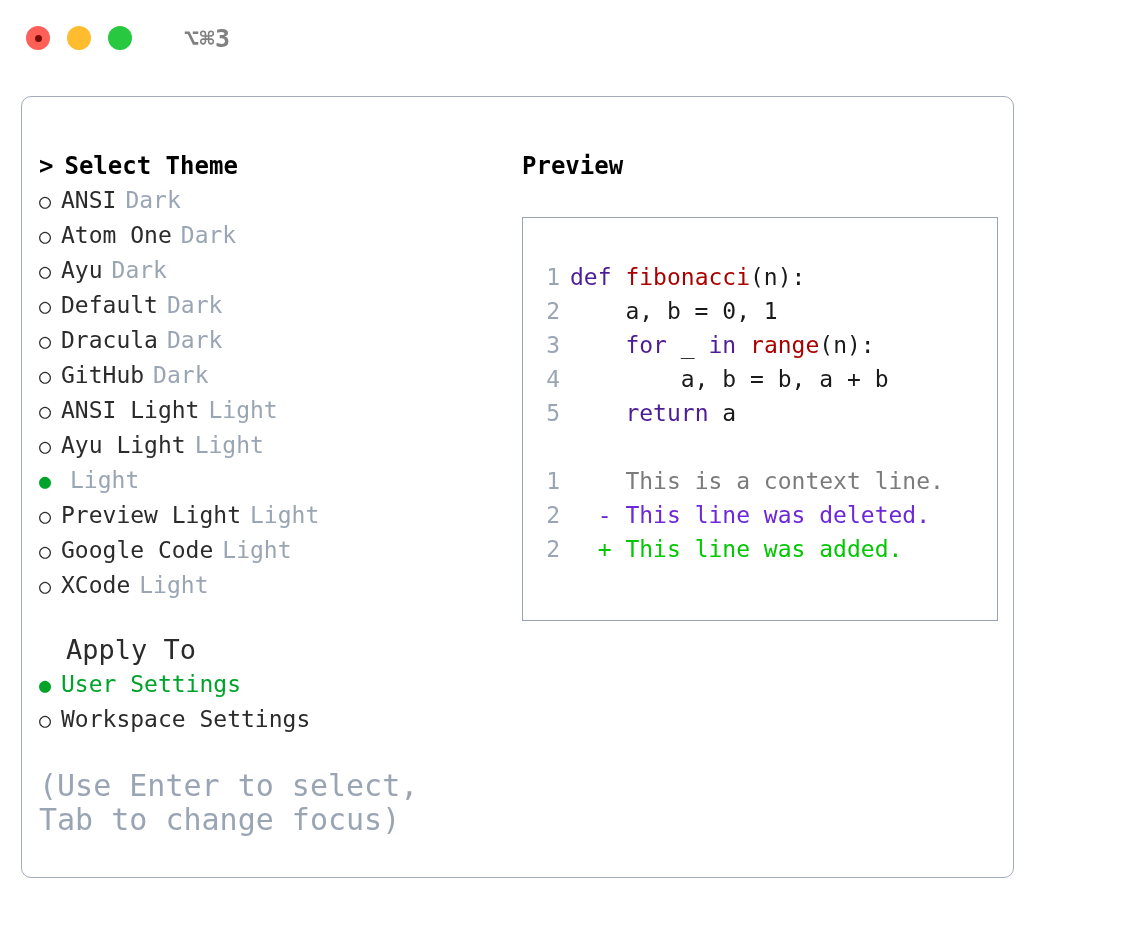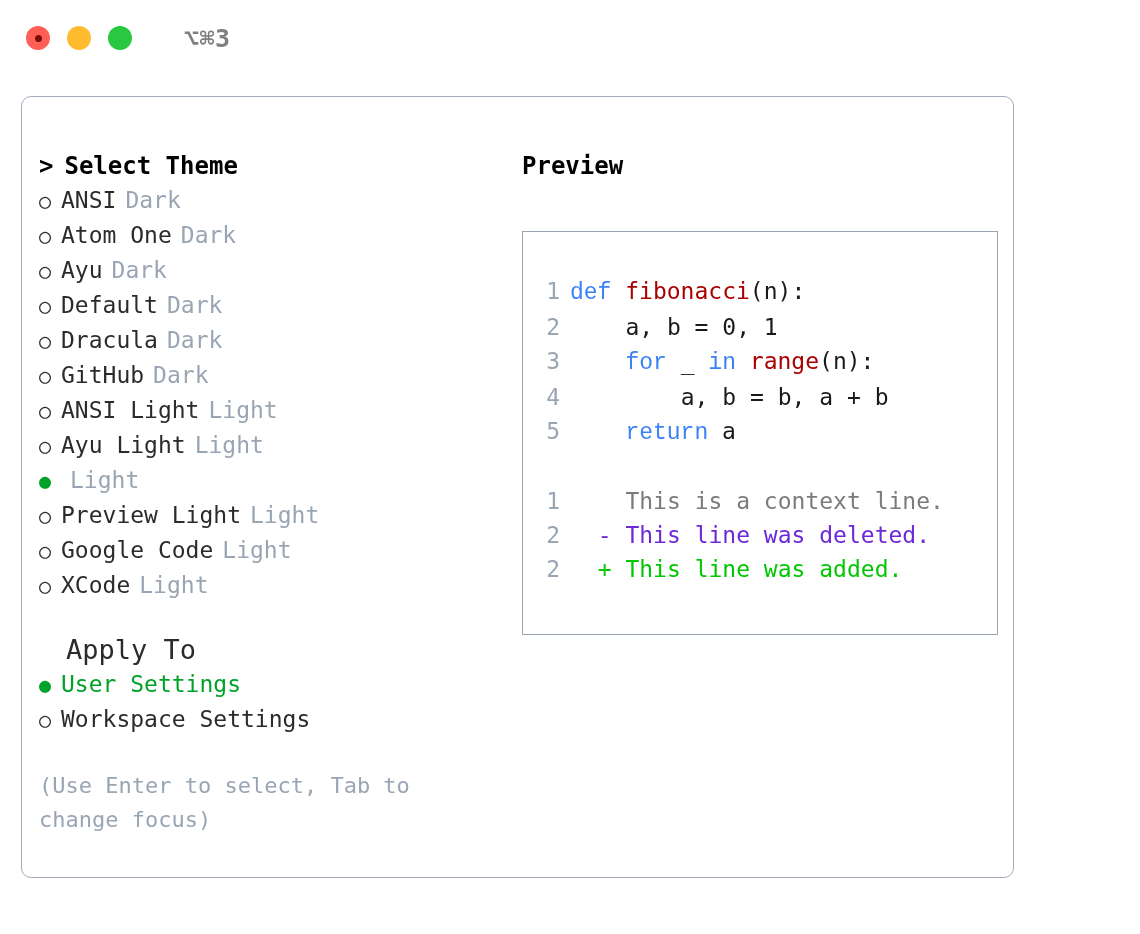--- a/index.html
+++ b/index.html
@@ -122,39 +122,39 @@
   .section-title {
     font-size: 27px;
     line-height: 34px;
     color: #2b2b2b;
     padding-left: 27px;
     white-space: pre;
   }
 
   .hint {
     margin-top: 32px;
-    font-size: 22px;
+    font-size: 30px;
     line-height: 34px;
     color: #9aa5b4;
     width: 410px;
     white-space: pre-wrap;
   }
 
   
   .col-right {
     flex: 1 1 auto;
     padding-top: 16px;
     padding-left: 18px;
   }
   .preview-title {
     font-size: 24px;
     font-weight: bold;
     color: #000000;
     line-height: 34px;
-    margin-bottom: 48px;
+    margin-bottom: 34px;
     white-space: pre;
   }
   .preview-box {
     width: 476px;
     height: 404px;
     border: 1.6px solid #9aa5b4;
     box-sizing: border-box;
     padding: 42px 0 0 9px;
     background: #ffffff;
   }
@@ -167,21 +167,21 @@
   }
   .lineno {
     color: #9aa5b4;
     width: 28px;
     flex: 0 0 28px;
     text-align: right;
     margin-right: 10px;
   }
   .code-body { white-space: pre; }
 
-  .tok-kw  { color: #3b82f6; font-family: Liberation Mono, monospace; }
+  .tok-kw  { color: #4c1d95; }
   .tok-fn  { color: #aa0000; }
   .tok-txt { color: #1a1a1a; }
 
   .blank-line { height: 34px; }
 
   .diff-ctx { color: #7b7b7b; }
   .diff-del { color: #6d28d9; }
   .diff-add { color: #00c800; }
 </style>
 </head>

